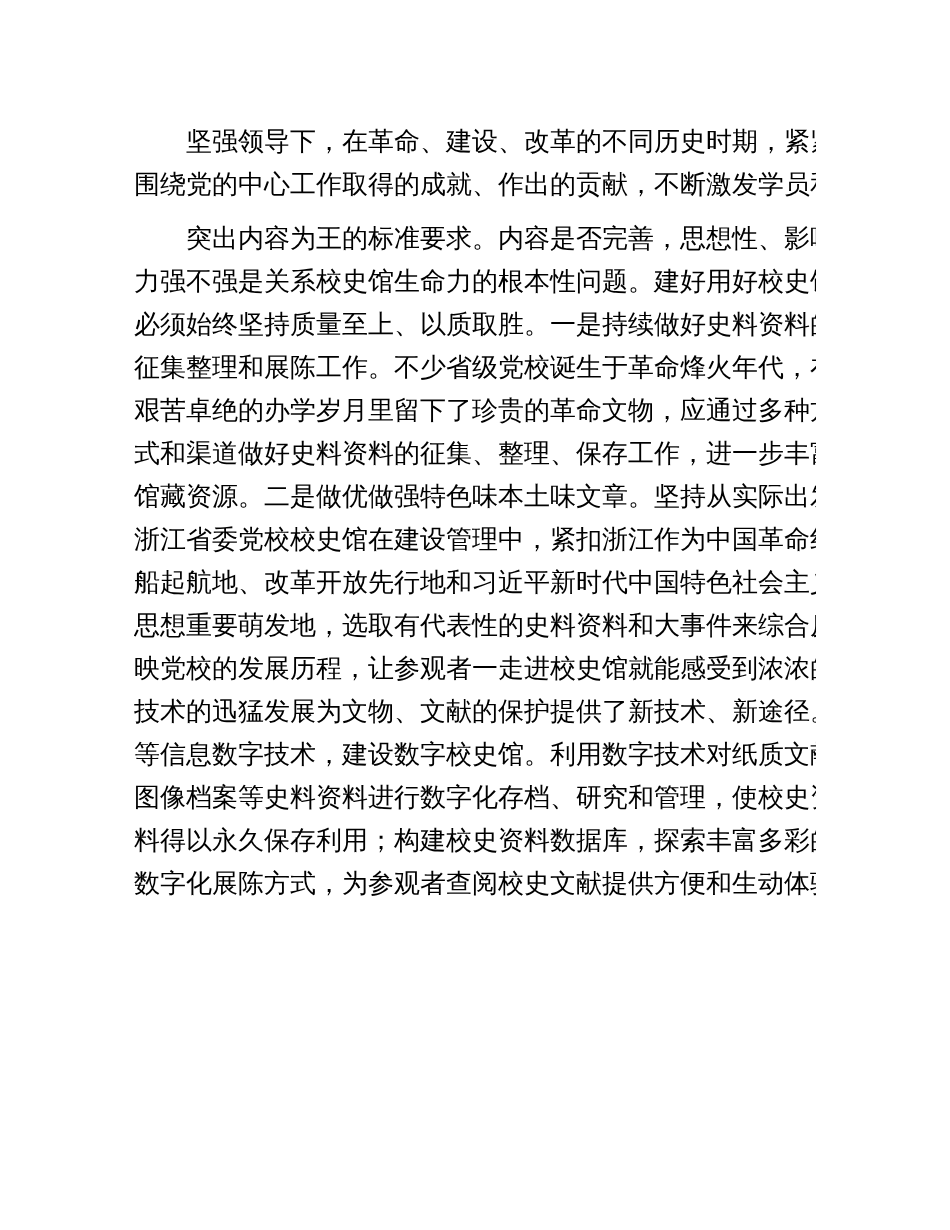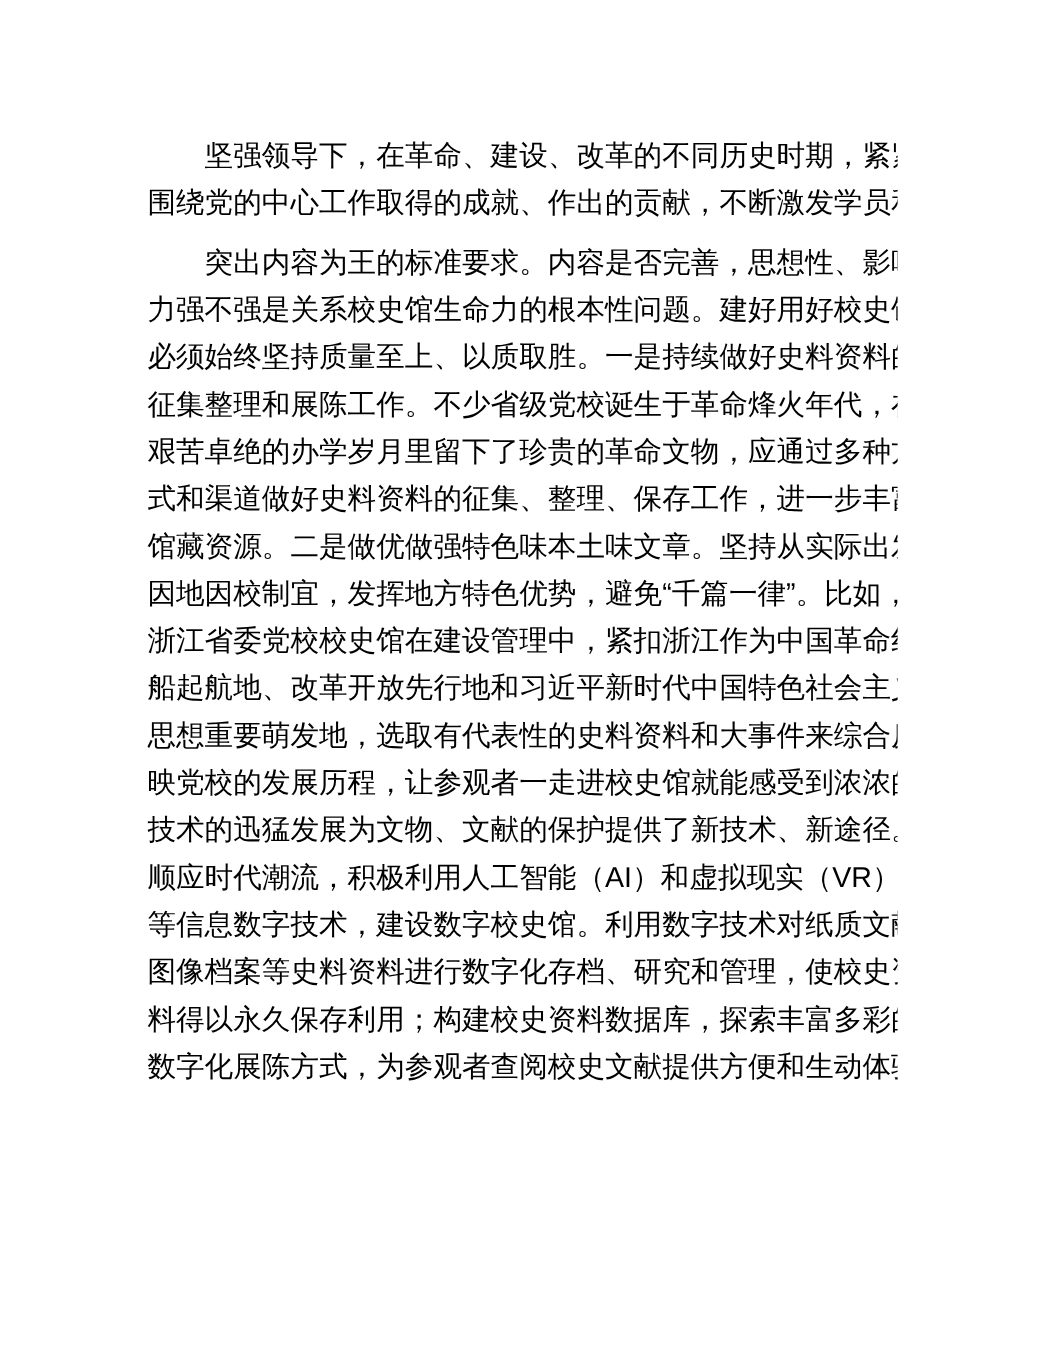--- a/index.html
+++ b/index.html
@@ -61,27 +61,25 @@
     </div>
 
     <div class="paragraph">
       <div class="line first-line">突出内容为王的标准要求。内容是否完善，思想性、影响</div>
       <div class="line">力强不强是关系校史馆生命力的根本性问题。建好用好校史馆，</div>
       <div class="line">必须始终坚持质量至上、以质取胜。一是持续做好史料资料的</div>
       <div class="line">征集整理和展陈工作。不少省级党校诞生于革命烽火年代，在</div>
       <div class="line">艰苦卓绝的办学岁月里留下了珍贵的革命文物，应通过多种方</div>
       <div class="line">式和渠道做好史料资料的征集、整理、保存工作，进一步丰富</div>
       <div class="line">馆藏资源。二是做优做强特色味本土味文章。坚持从实际出发、</div>
-      <div class="line">因地因校制宜，发挥地方特色优势，避免“千篇一律”。比如，</div>
       <div class="line">浙江省委党校校史馆在建设管理中，紧扣浙江作为中国革命红</div>
       <div class="line">船起航地、改革开放先行地和习近平新时代中国特色社会主义</div>
       <div class="line">思想重要萌发地，选取有代表性的史料资料和大事件来综合反</div>
       <div class="line">映党校的发展历程，让参观者一走进校史馆就能感受到浓浓的</div>
       <div class="line">技术的迅猛发展为文物、文献的保护提供了新技术、新途径。</div>
-      <div class="line">顺应时代潮流，积极利用人工智能（AI）和虚拟现实（VR）</div>
       <div class="line">等信息数字技术，建设数字校史馆。利用数字技术对纸质文献、</div>
       <div class="line">图像档案等史料资料进行数字化存档、研究和管理，使校史资</div>
       <div class="line">料得以永久保存利用；构建校史资料数据库，探索丰富多彩的</div>
       <div class="line">数字化展陈方式，为参观者查阅校史文献提供方便和生动体验。</div>
     </div>
 
   </div>
 </div>
 
 </body></html>

